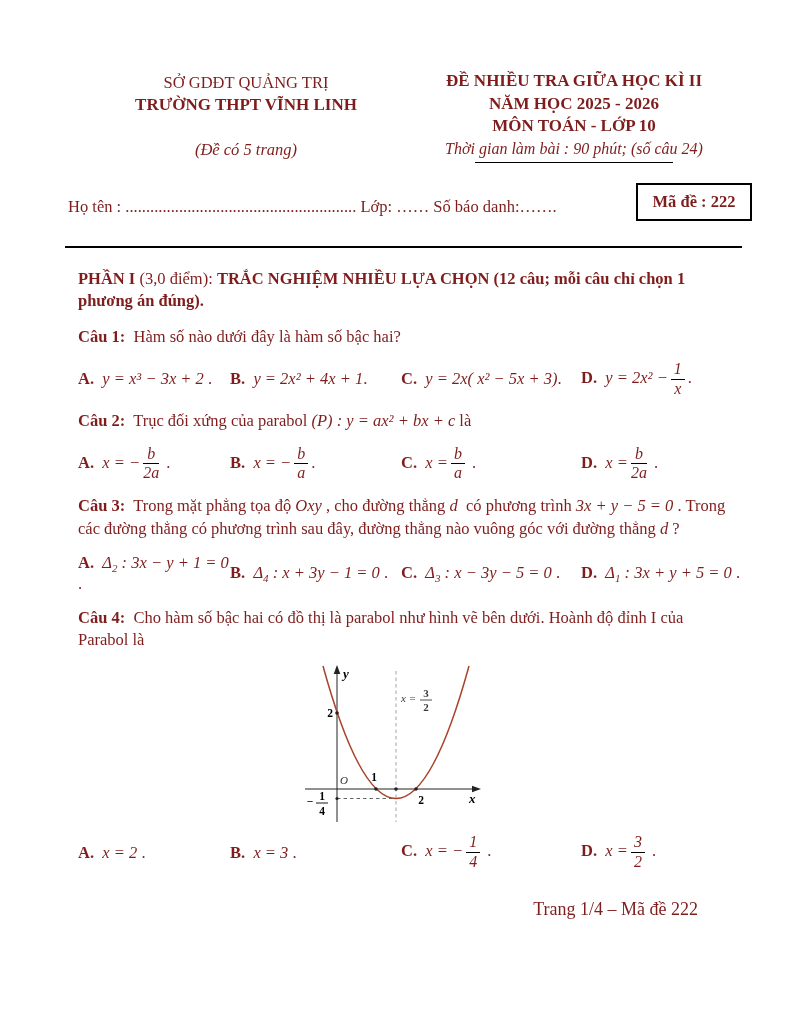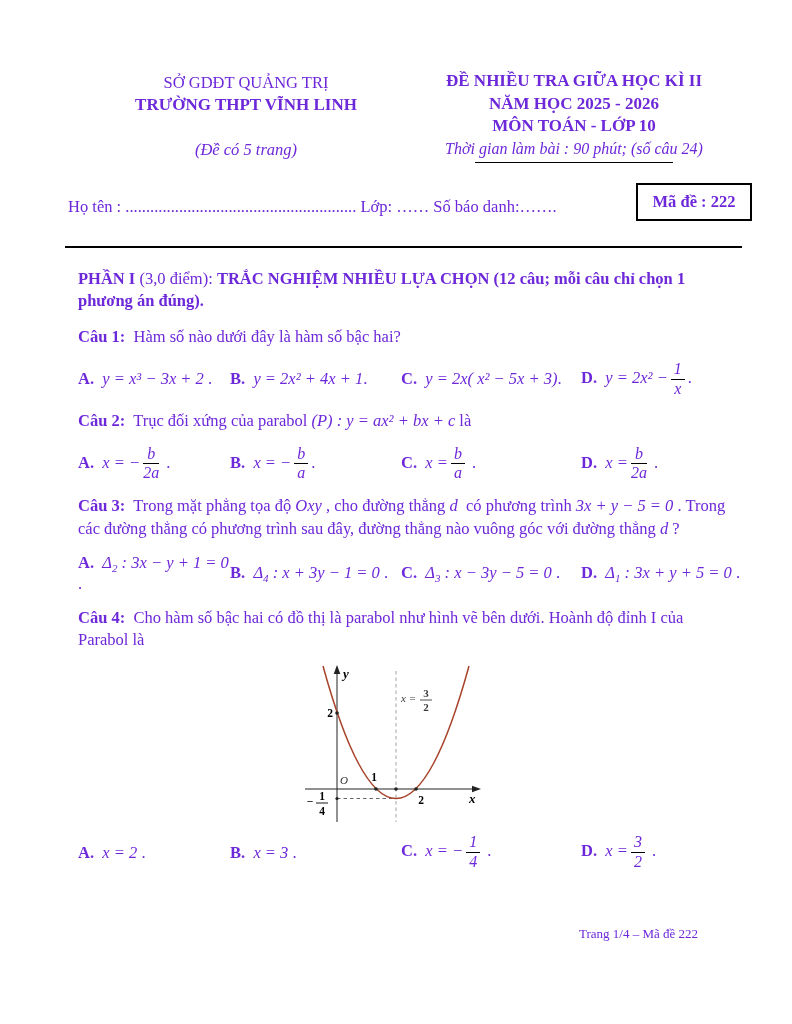--- a/index.html
+++ b/index.html
@@ -1,18 +1,18 @@
 <!DOCTYPE html>
 <html><head>
 <meta charset="utf-8">
 <style>
   html,body{margin:0;padding:0;background:#e8e8e8;}
   .page{
     position:relative;width:792px;height:1024px;background:#ffffff;
-    font-family:"Liberation Serif", serif;font-size:16.5px;color:#6d28d9;
+    font-family:"Liberation Serif", serif;font-size:16.5px;color:#7f1d1d;
     overflow:hidden;margin:0 auto;
   }
   .b{font-weight:bold}
   .i{font-style:italic}
   sub{font-size:11px;vertical-align:-4px}
   
   .hdr-left{position:absolute;left:96px;top:72px;width:300px;text-align:center;line-height:22px}
   .hdr-left .school{font-weight:bold;font-size:17px}
   .hdr-left .note{font-style:italic;margin-top:23px}
   .hdr-right{position:absolute;left:400px;top:70px;width:348px;text-align:center;line-height:22.5px}
@@ -30,21 +30,21 @@
   .main{position:absolute;left:65px;top:255px;width:682px}
   .para{line-height:1.35;margin:13px;text-align:left}
   .opts{display:flex;align-items:center;margin:4px 0 5px;padding-left:13px}
   .opts>div{flex-shrink:0}
   .opt1{width:152px}.opt2{width:171px}.opt3{width:180px}.opt4{flex:1 1 auto}
   .frac{display:inline-block;text-align:center;vertical-align:middle;line-height:1.05;margin:0 3px;font-size:16px}
   .frac .num{display:block;padding:0 3px 1px;border-bottom:1.2px solid #000}
   .frac .den{display:block;padding-top:1px}
   .figure{height:166px;margin-top:2px}
   .figure svg{display:block;margin-left:230px}
-  .footer{position:absolute;top:926px;right:94px;font-size:13px}
+  .footer{position:absolute;top:899px;right:94px;font-size:18px}
   .svg-lbl{font-family:"Liberation Serif", serif}
 </style>
 </head>
 <body>
 
 <div class="page">
 
   <div class="hdr-left">
     <div>SỞ GDĐT QUẢNG TRỊ</div>
     <div class="school">TRƯỜNG THPT VĨNH LINH</div>

